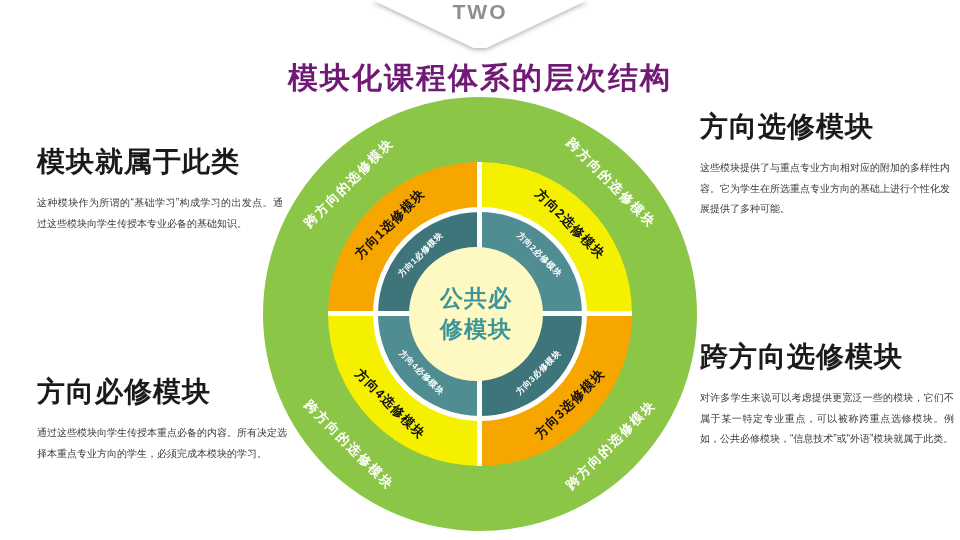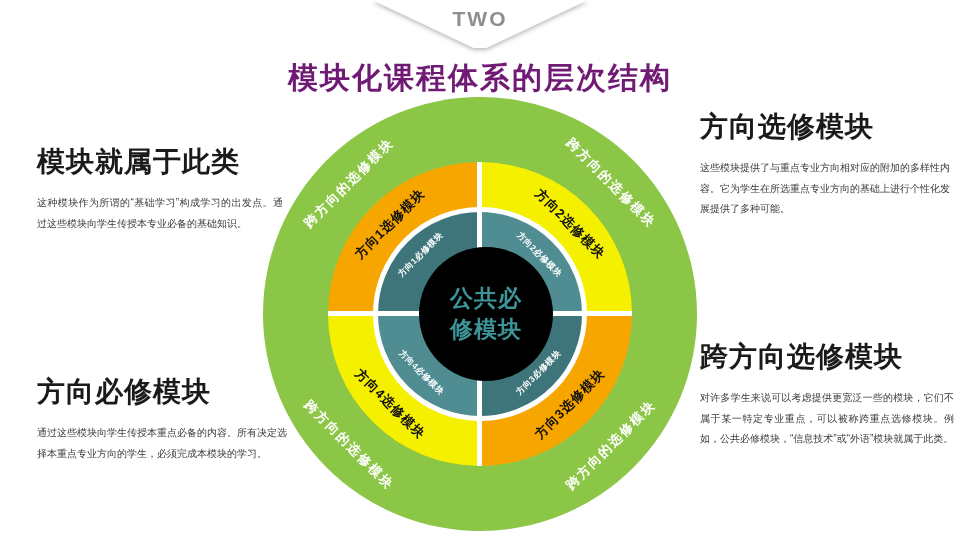--- a/index.html
+++ b/index.html
@@ -17,21 +17,20 @@
     position: absolute; left: 372px; top: 0; width: 216px; height: 50px;
     filter: drop-shadow(0 2px 2px rgba(0,0,0,0.28));
   }
   .banner {
     width: 100%; height: 100%;
     background: #ffffff;
     clip-path: polygon(0 0, 100% 0, 53% 96%, 47% 96%);
     display: flex; justify-content: center;
   }
   .banner-label {
-    margin-top: 7px;
     font-size: 21px; font-weight: bold; color: #8e8e8e; letter-spacing: 2px;
   }
 
   
   .page-title {
     position: absolute; left: 0; top: 58px; width: 960px;
     text-align: center;
     font-size: 30px; font-weight: bold; color: #701a75; letter-spacing: 2px;
   }
 
@@ -71,22 +70,22 @@
     border-radius: 50%; border: 5px solid #ffffff;
     background: conic-gradient(#4f8d93 0 25%, #3d757b 25% 50%, #4f8d93 50% 75%, #3d757b 75% 100%);
   }
   .divider-v2 {
     position: absolute; left: 214px; top: 112px; width: 5px; height: 210px; background: #ffffff;
   }
   .divider-h2 {
     position: absolute; left: 112px; top: 214px; width: 210px; height: 5px; background: #ffffff;
   }
   .circle-center {
-    position: absolute; left: 156px; top: 150px; width: 134px; height: 134px;
-    border-radius: 50%; background: #000000;
+    position: absolute; left: 146px; top: 150px; width: 134px; height: 134px;
+    border-radius: 50%; background: #fef9c3;
     display: flex; flex-direction: column; align-items: center; justify-content: center;
     color: #3d9598; font-size: 23px; font-weight: bold; line-height: 1.35; letter-spacing: 1px;
   }
   .ring-label { position: absolute; white-space: nowrap; font-weight: bold; }
   .lbl-outer { font-size: 13px; color: #ffffff; letter-spacing: 2px; }
   .lbl-mid   { font-size: 13px; color: #101010; letter-spacing: 1px; }
   .lbl-inner { font-size: 8.5px; color: #ffffff; letter-spacing: 0.5px; }
   .rneg { transform: translate(-50%,-50%) rotate(-45deg); }
   .rpos { transform: translate(-50%,-50%) rotate(45deg); }
   .o-tl { left: 86px;  top: 86px; }

